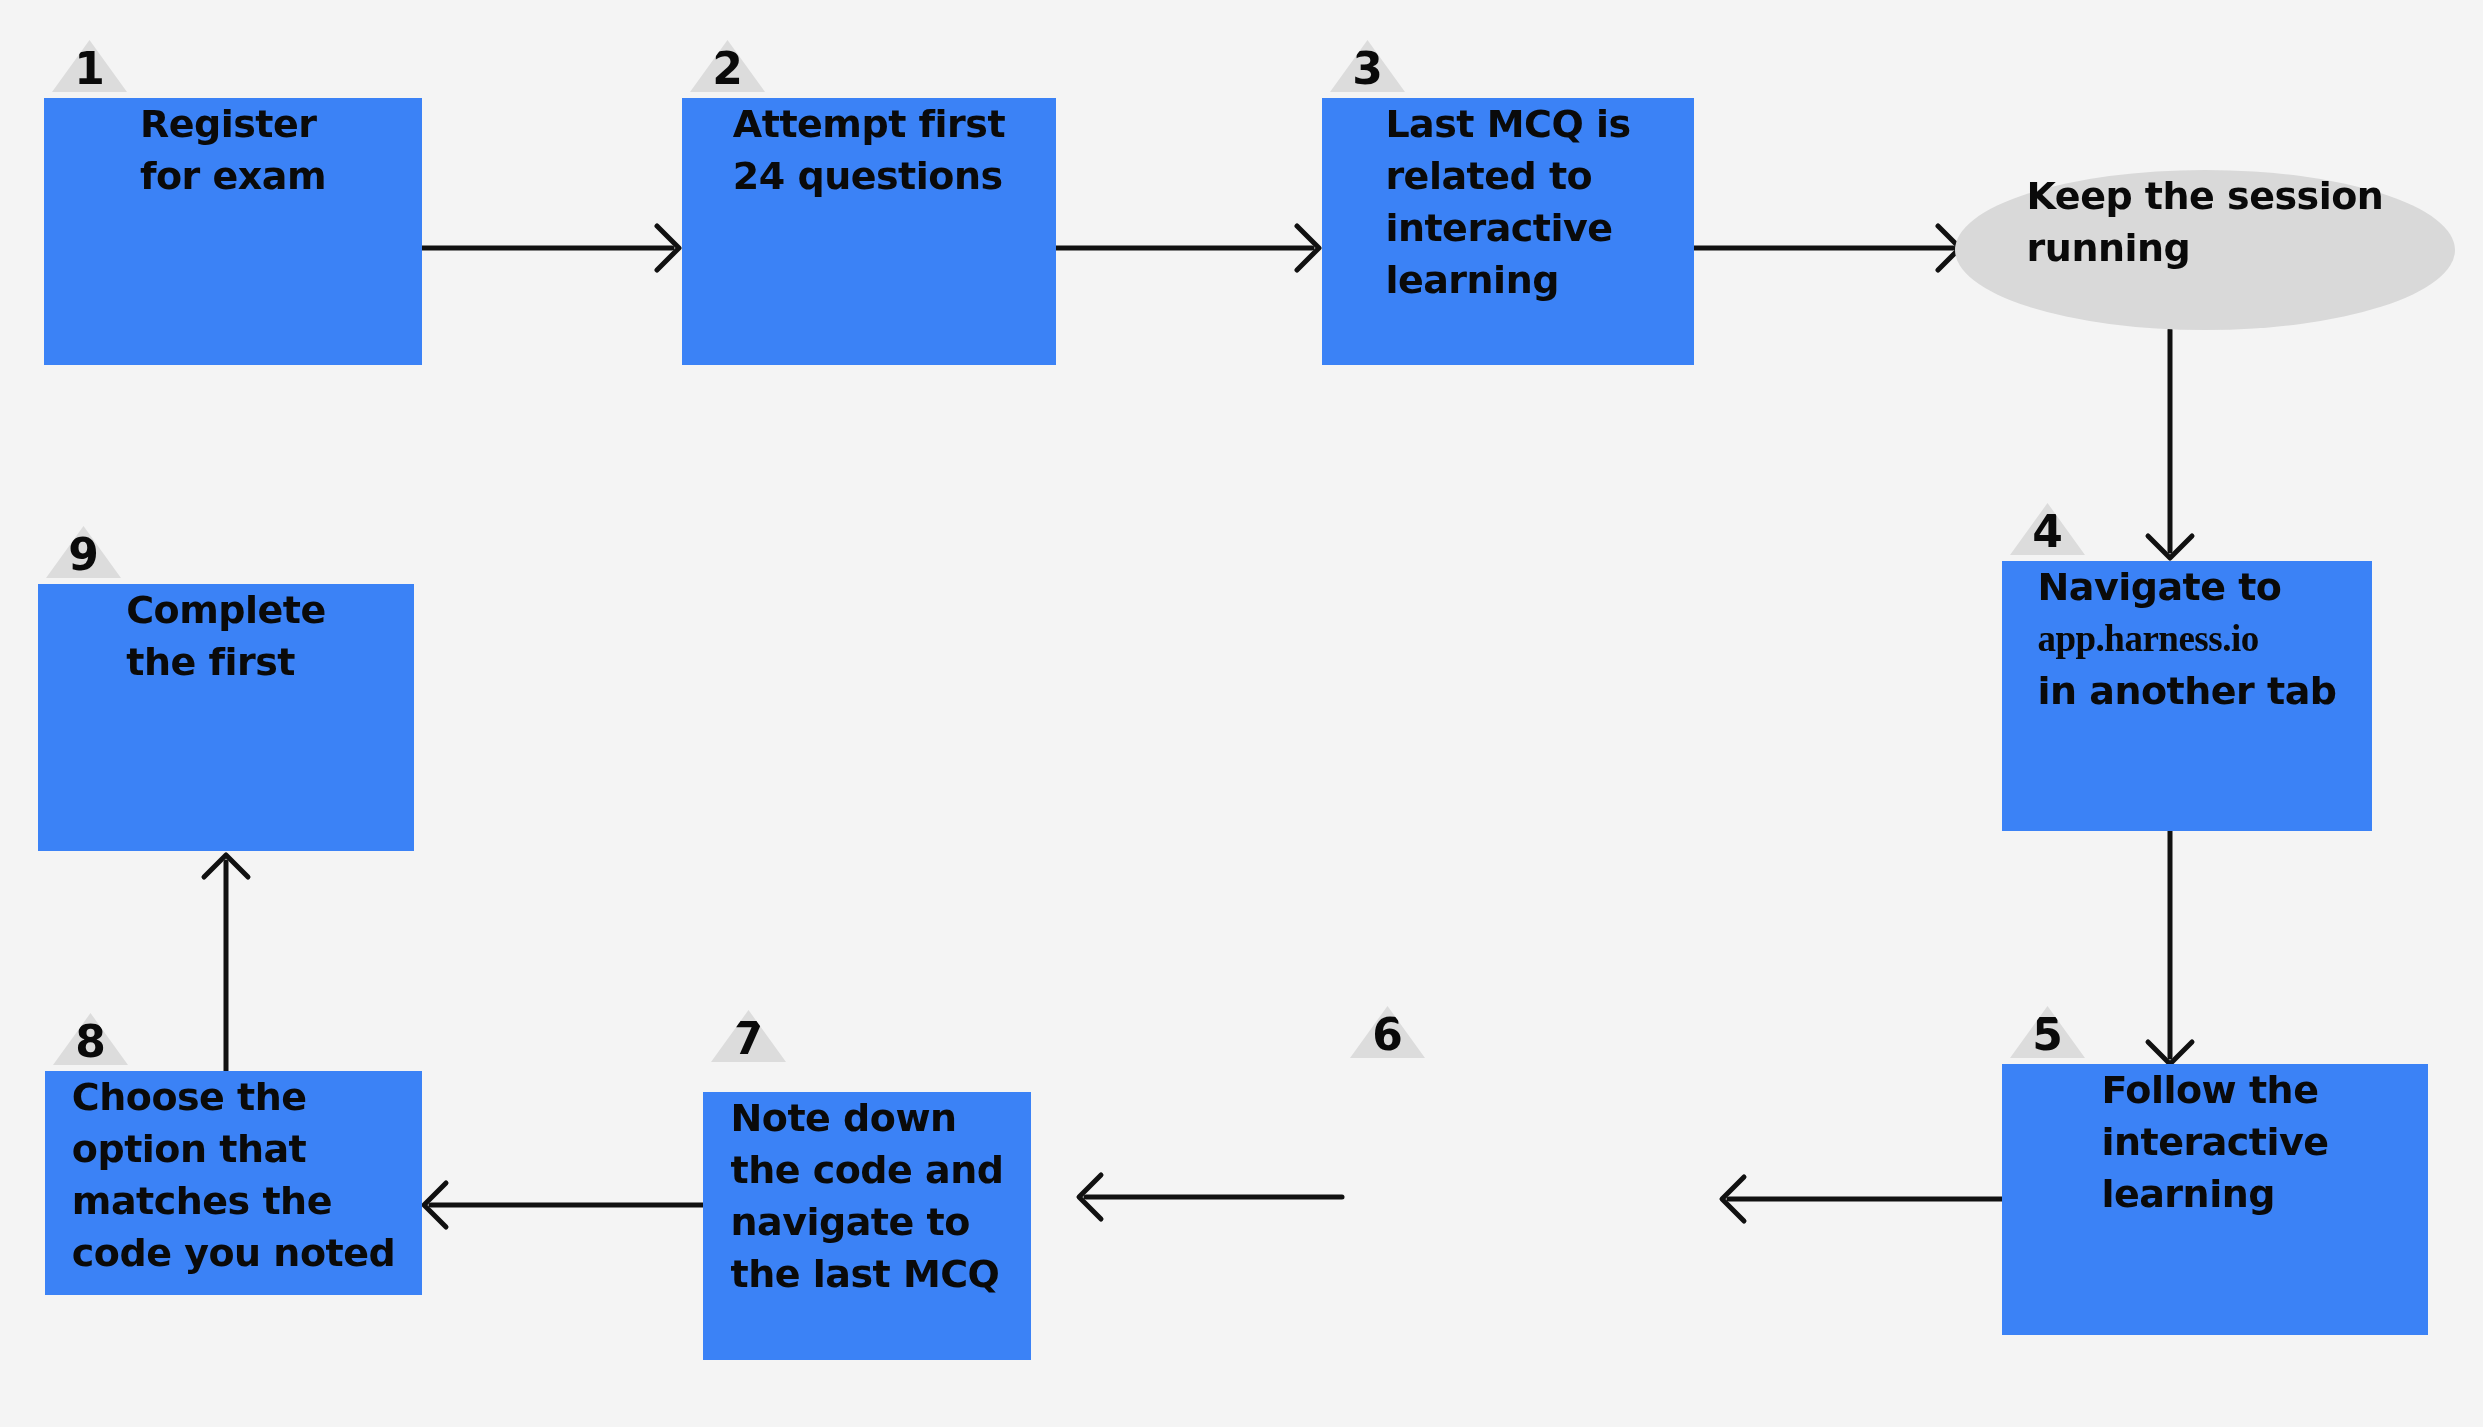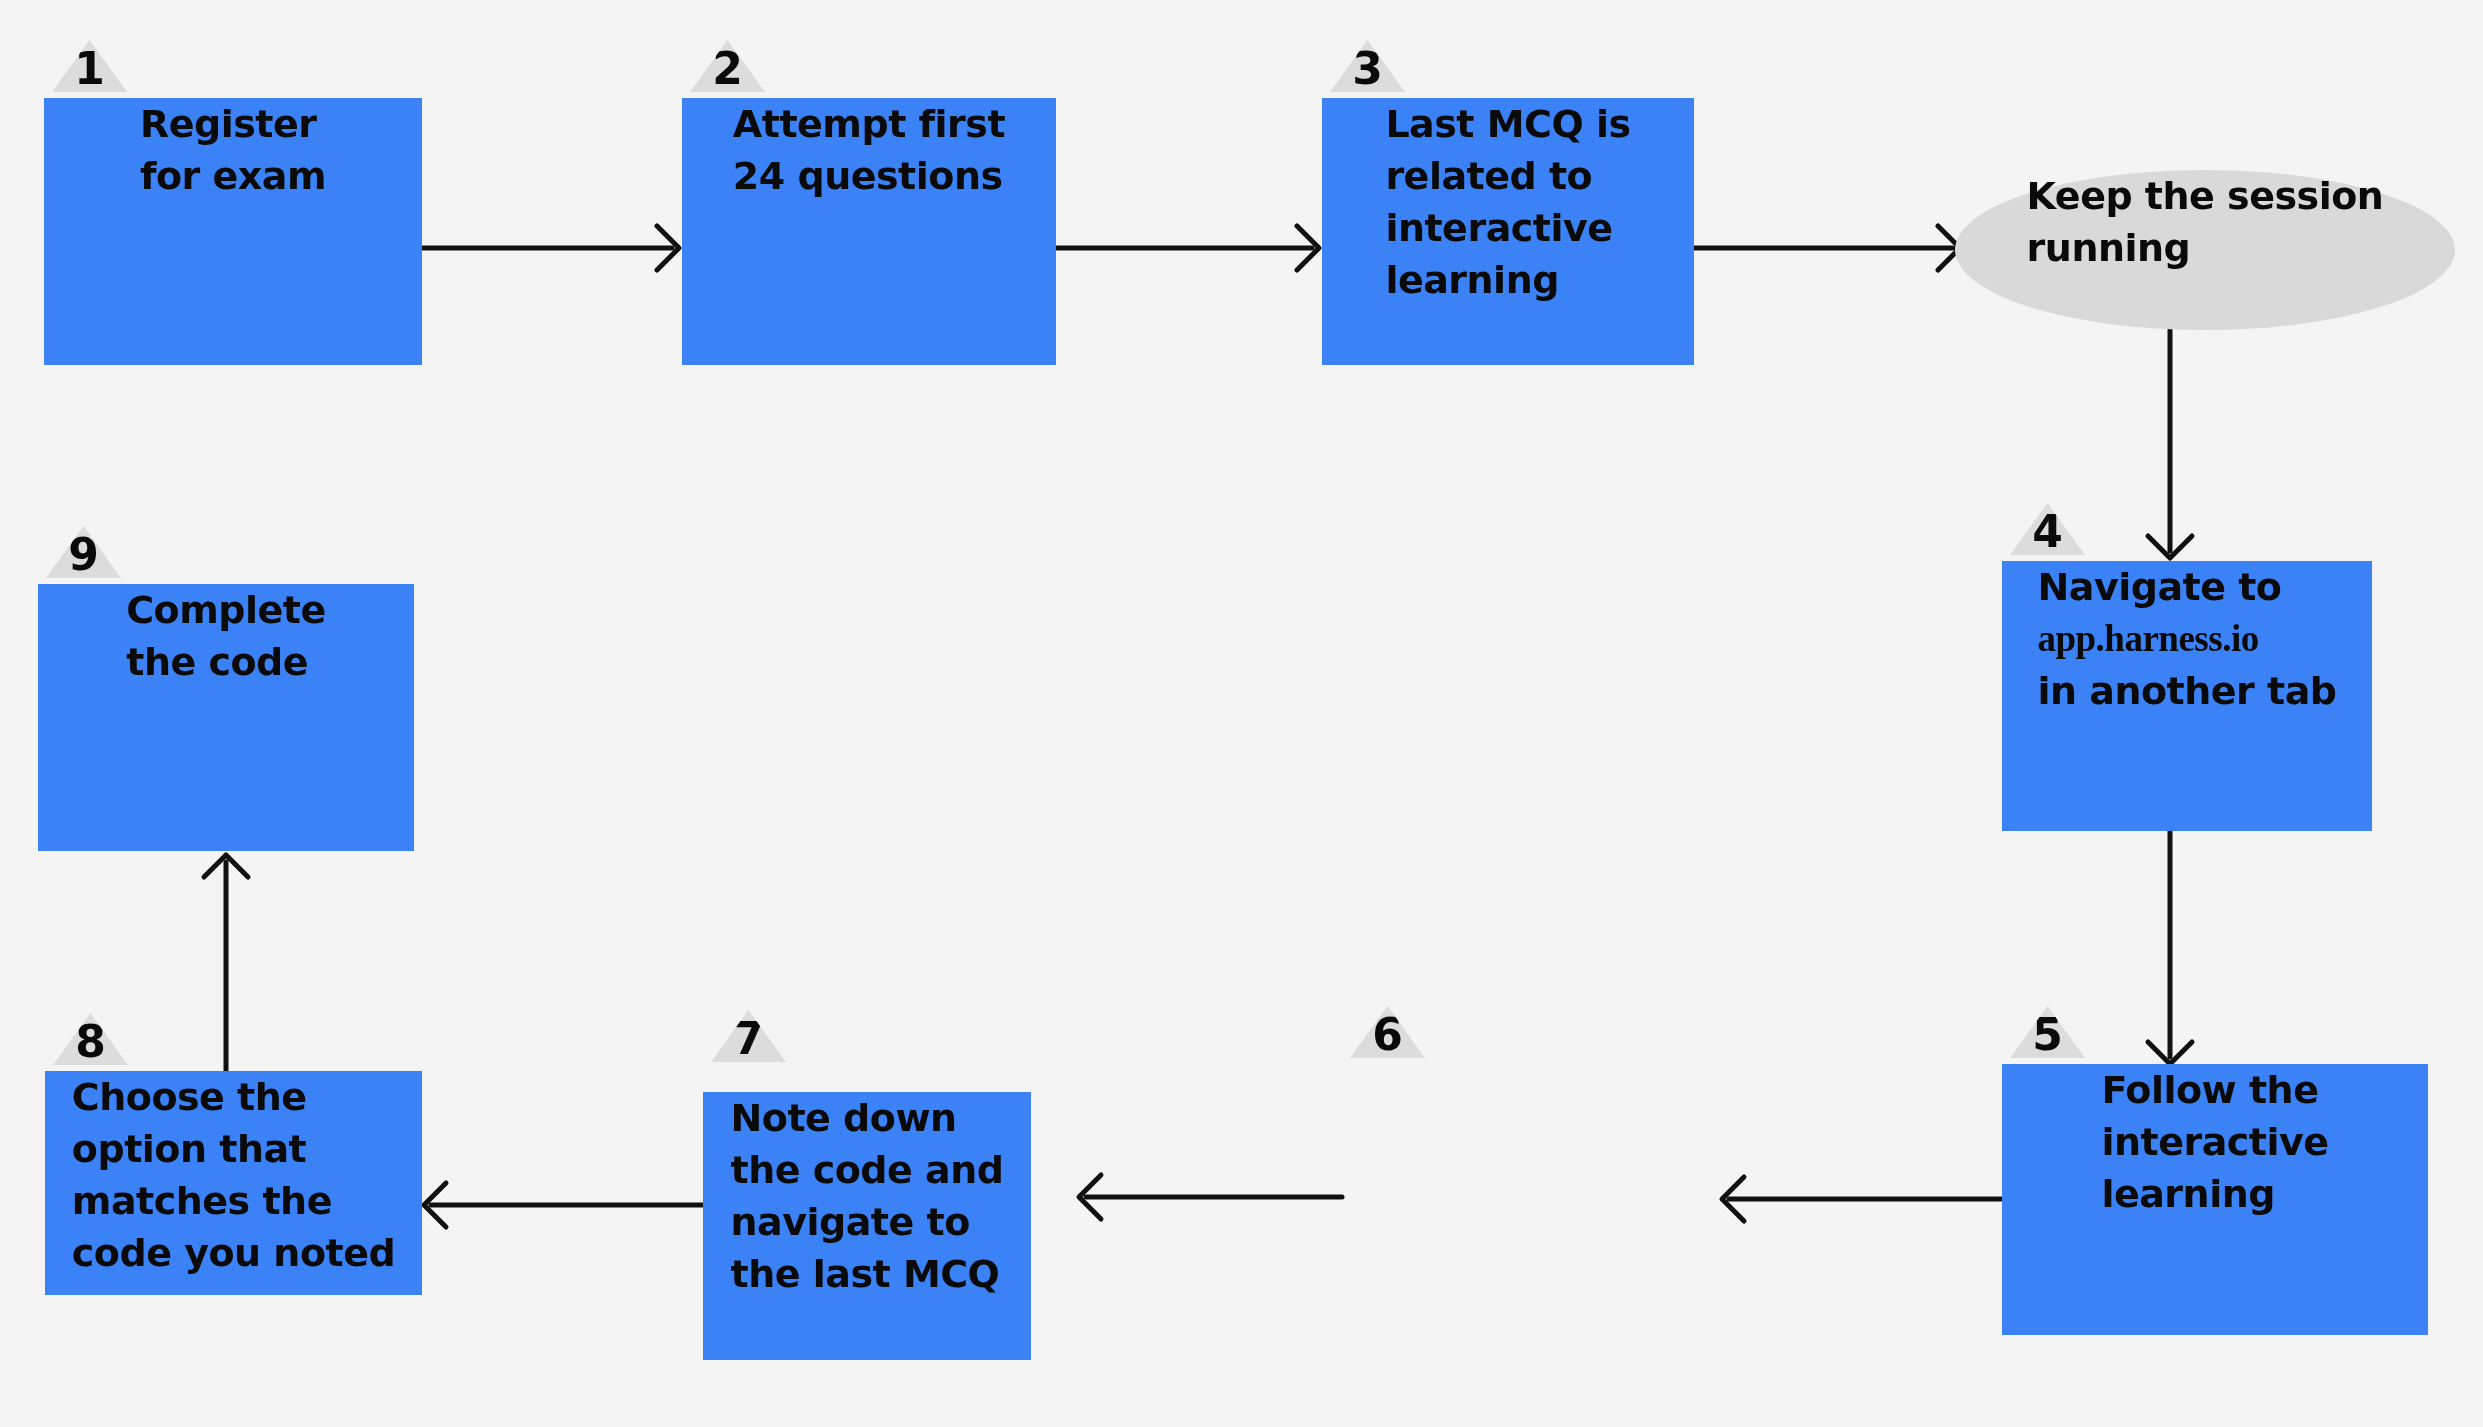--- a/index.html
+++ b/index.html
@@ -180,16 +180,16 @@
 option that
 matches the
 code you noted</div>
   </div>
 
   <div class="tri" style="left:46px;top:526px">
     <span class="num">9</span>
   </div>
   <div class="box" style="left:38px;top:584px;width:376px;height:267px">
     <div class="label">Complete
-the code</div>
+the first</div>
   </div>
 
 </div>
 
 </body></html>

